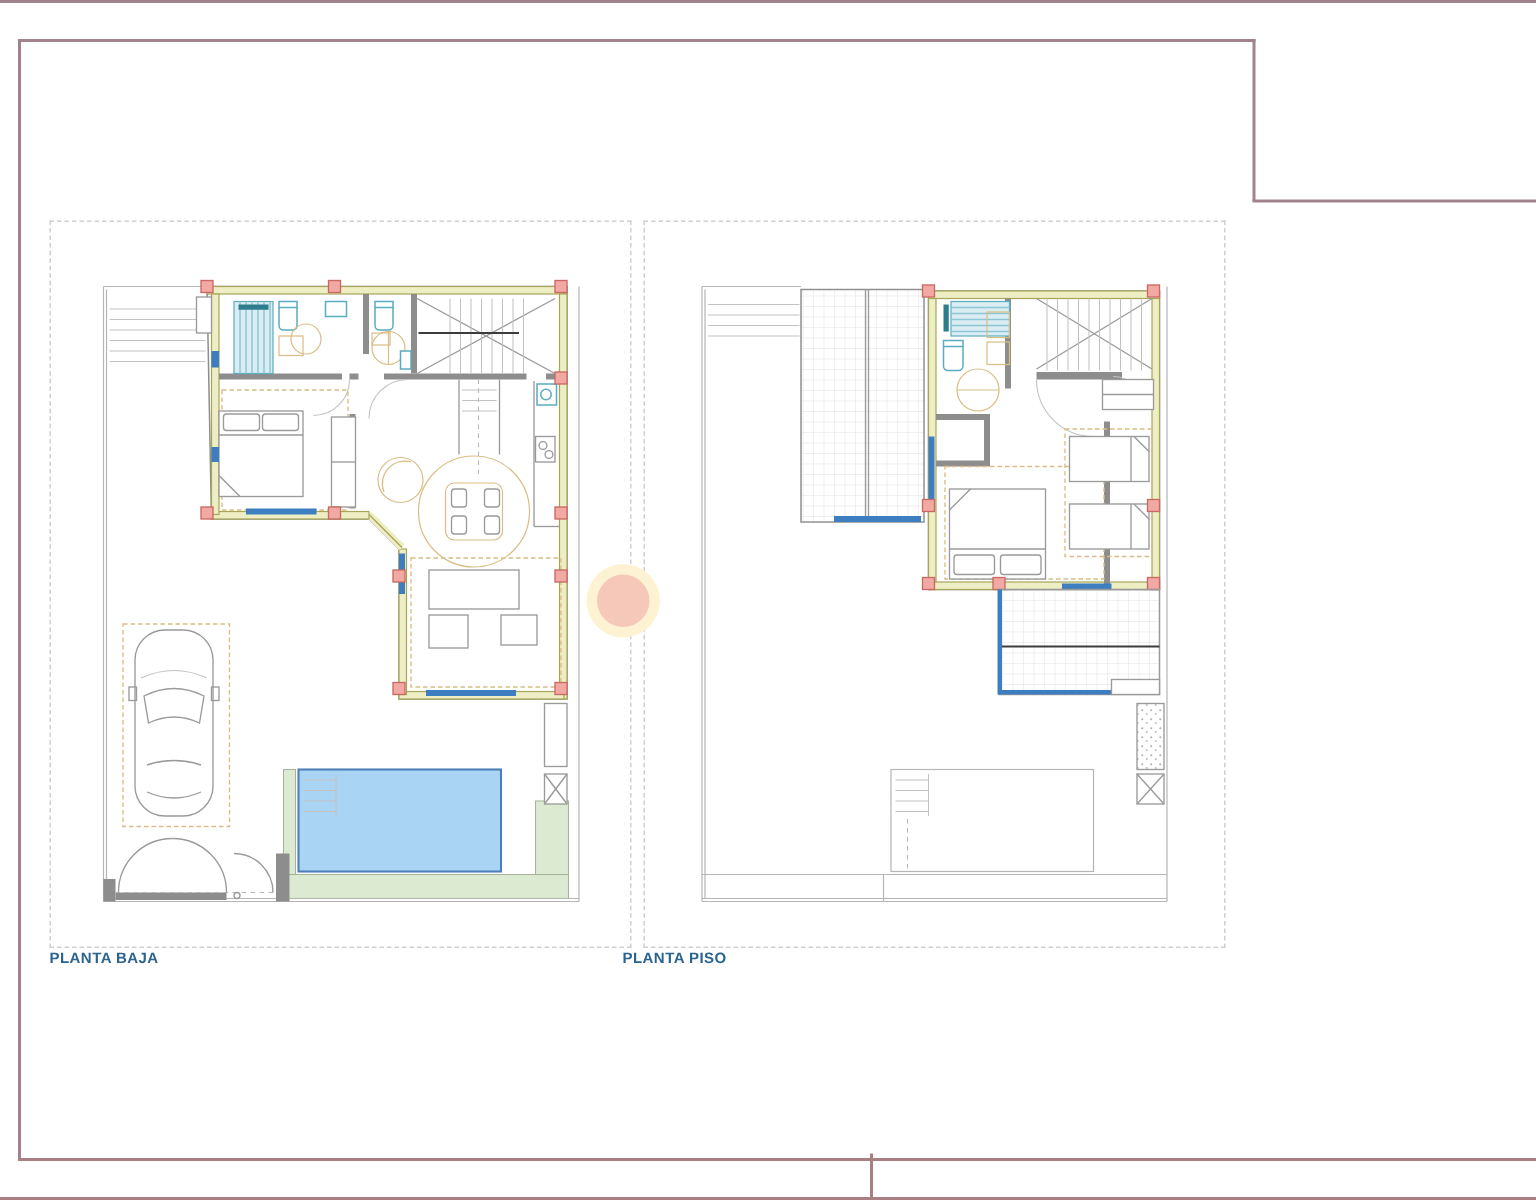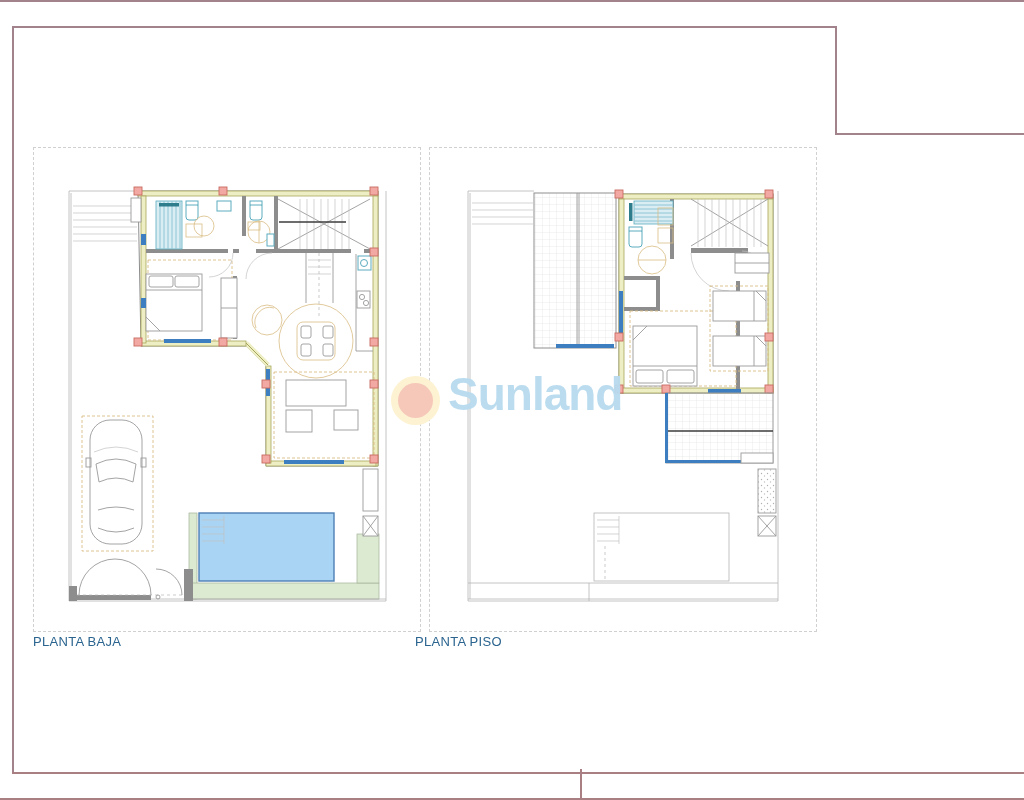--- a/index.html
+++ b/index.html
@@ -4,21 +4,21 @@
 <style>
   html,body{margin:0;padding:0;background:#fff;}
   #sheet{position:relative;width:1024px;height:800px;background:#fff;overflow:hidden;
          font-family:"Liberation Sans","DejaVu Sans",sans-serif;}
   .bline{position:absolute;}
   .btop{background:var(--border-top);}
   .bbot{background:var(--border-bottom);}
   .panel{position:absolute;top:147px;width:386px;height:483px;border:1px dashed var(--panel-dash);box-sizing:content-box;}
   #panel-baja{left:33px;}
   #panel-piso{left:429px;}
-  .plan-label{position:absolute;top:634px;font-size:13px;font-weight:normal;color:var(--label-blue);letter-spacing:.3px;}
+  .plan-label{position:absolute;top:634px;font-size:10px;font-weight:bold;color:var(--label-blue);letter-spacing:.3px;}
   #label-baja{left:33px;}
   #label-piso{left:415px;}
   svg{display:block;}
   
   .thin{stroke:#b5b5b5;stroke-width:.8;fill:none;}
   .grayl{stroke:#c2c2c2;stroke-width:.7;fill:none;}
   .gray{stroke:var(--line-gray);stroke-width:.9;fill:#fff;}
   .grayn{stroke:var(--line-gray);stroke-width:.9;fill:none;}
   .gwall{fill:var(--gray-wall);stroke:none;}
   .wall{fill:var(--wall-fill);stroke:var(--wall-stroke);stroke-width:.8;}
@@ -400,15 +400,14 @@
         <line class="dash" x1="175" y1="398" x2="175" y2="433"></line>
       </g>
     </svg>
   </div>
 
   <div class="plan-label" id="label-baja">PLANTA BAJA</div>
   <div class="plan-label" id="label-piso">PLANTA PISO</div>
 
   <div id="logo-outer" class="wm"></div>
   <div id="logo-inner" class="wm"></div>
-  <div id="logo-text" class="wm">Sunland</div>
 
 </div>
 
 </body></html>

